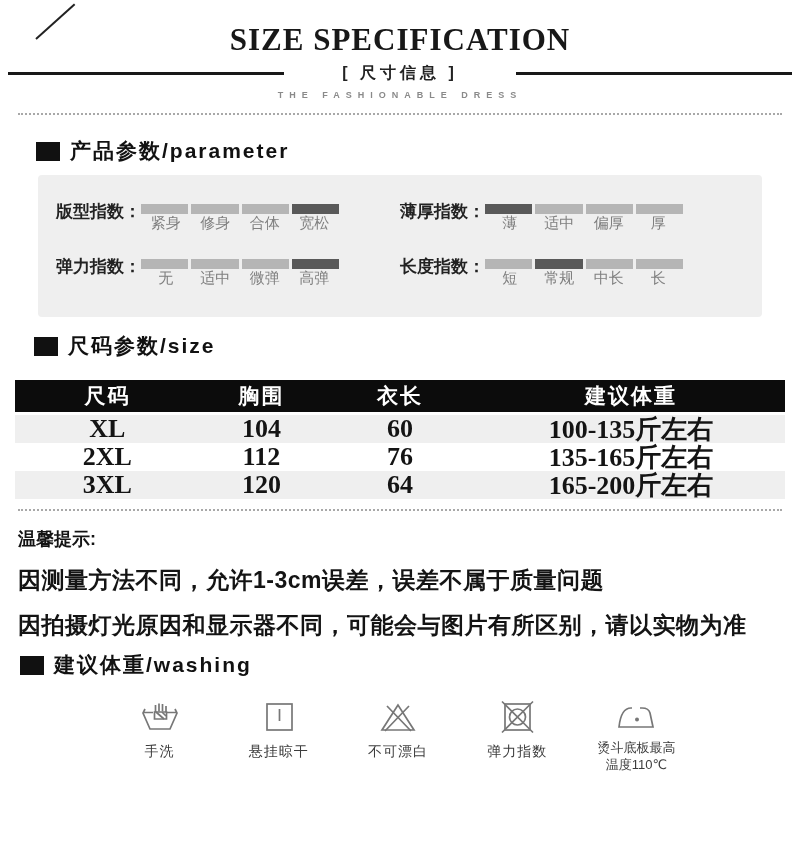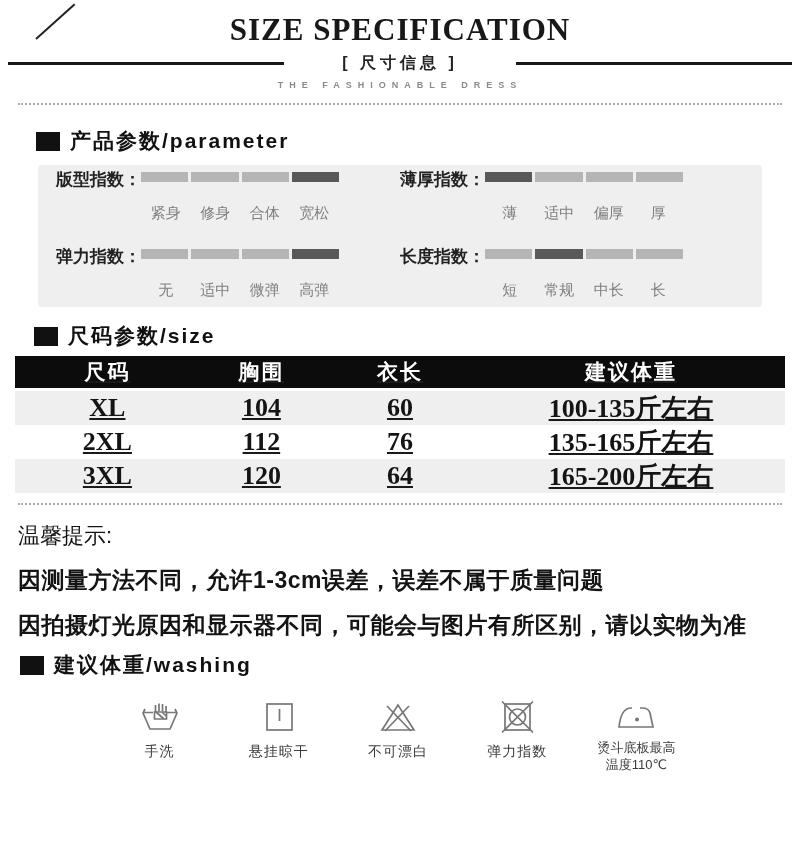--- a/index.html
+++ b/index.html
@@ -7,21 +7,21 @@
   .page {
     position:relative;
     width:800px; height:844px;
     background:#fff;
     font-family:"Liberation Sans","DejaVu Sans",sans-serif;
     color:#1a1a1a;
     overflow:hidden;
   }
 
   
-  .hdr { padding-top:12px; text-align:center; }
+  .hdr { padding-top:22px; text-align:center; }
   .hdr-title {
     font-family:"Liberation Serif","DejaVu Serif",serif;
     font-weight:bold; font-size:31px; letter-spacing:1px; color:#181818;
   }
   .hdr-sub-row {
     margin-top:5px;
     display:flex; align-items:center; justify-content:center;gap:44px;
   }
   .hdr-line { width:276px; height:3px; background:#181818; }
   .hdr-sub {
@@ -63,38 +63,38 @@
   }
   .index-row { display:flex; align-items:flex-start; }
   .index-label {
     font-size:17px; font-weight:bold; color:#222;
     white-space:nowrap; line-height:14px; padding-top:1px;
   }
   .bar-wrap { width:198px; }
   .bar { display:flex; gap:3px; height:10px; }
   .seg { flex:1; background:#b5b5b5; }
   .seg.dark { background:#595959; }
-  .opts { display:flex; margin-top:22px;justify-content:flex-end; }
+  .opts { display:flex; margin-top:0;justify-content:flex-end; }
   .opt { flex:1; text-align:center; font-size:15px; color:#7f7f7f; white-space:nowrap; }
 
   
-  .size-table { margin:6px auto 0; width:770px;text-decoration:underline; }
+  .size-table { margin:20px auto 0; width:770px; }
   .trow { display:flex; align-items:center; }
   .t-head { background:#0c0c0c; height:32px; color:#fff;
             font-size:21px; font-weight:bold; letter-spacing:2px; margin-bottom:3px; }
-  .t-data { height:34px;
+  .t-data { height:28px;
             font-family:"Liberation Serif","DejaVu Serif",serif;
             font-weight:bold; font-size:26px; color:#141414; }
   .t-data.alt { background:#efefef; }
   .tc { text-align:center; }
   .c1 { width:24%; } .c2 { width:16%; } .c3 { width:20%; } .c4 { width:40%; }
 
   
   .tips { margin:16px 18px 0; }
-  .tips-title { font-size:22px; font-weight:normal; color:#141414; }
+  .tips-title { font-size:18px; font-weight:bold; color:#141414; }
   .tips-line  { margin-top:14px; font-size:23px; font-weight:bold; color:#141414; letter-spacing:0.5px; }
 
   
   .wash-row {
     margin:20px 0 0 118px; width:560px;
     display:flex; justify-content:space-between;gap:36px;
   }
   .wash-item { width:104px; text-align:center; }
   .wash-item svg { display:block; margin:0 auto; }
   .wash-label { margin-top:8px; font-size:14px; color:#3c3c3c; letter-spacing:1px; }

